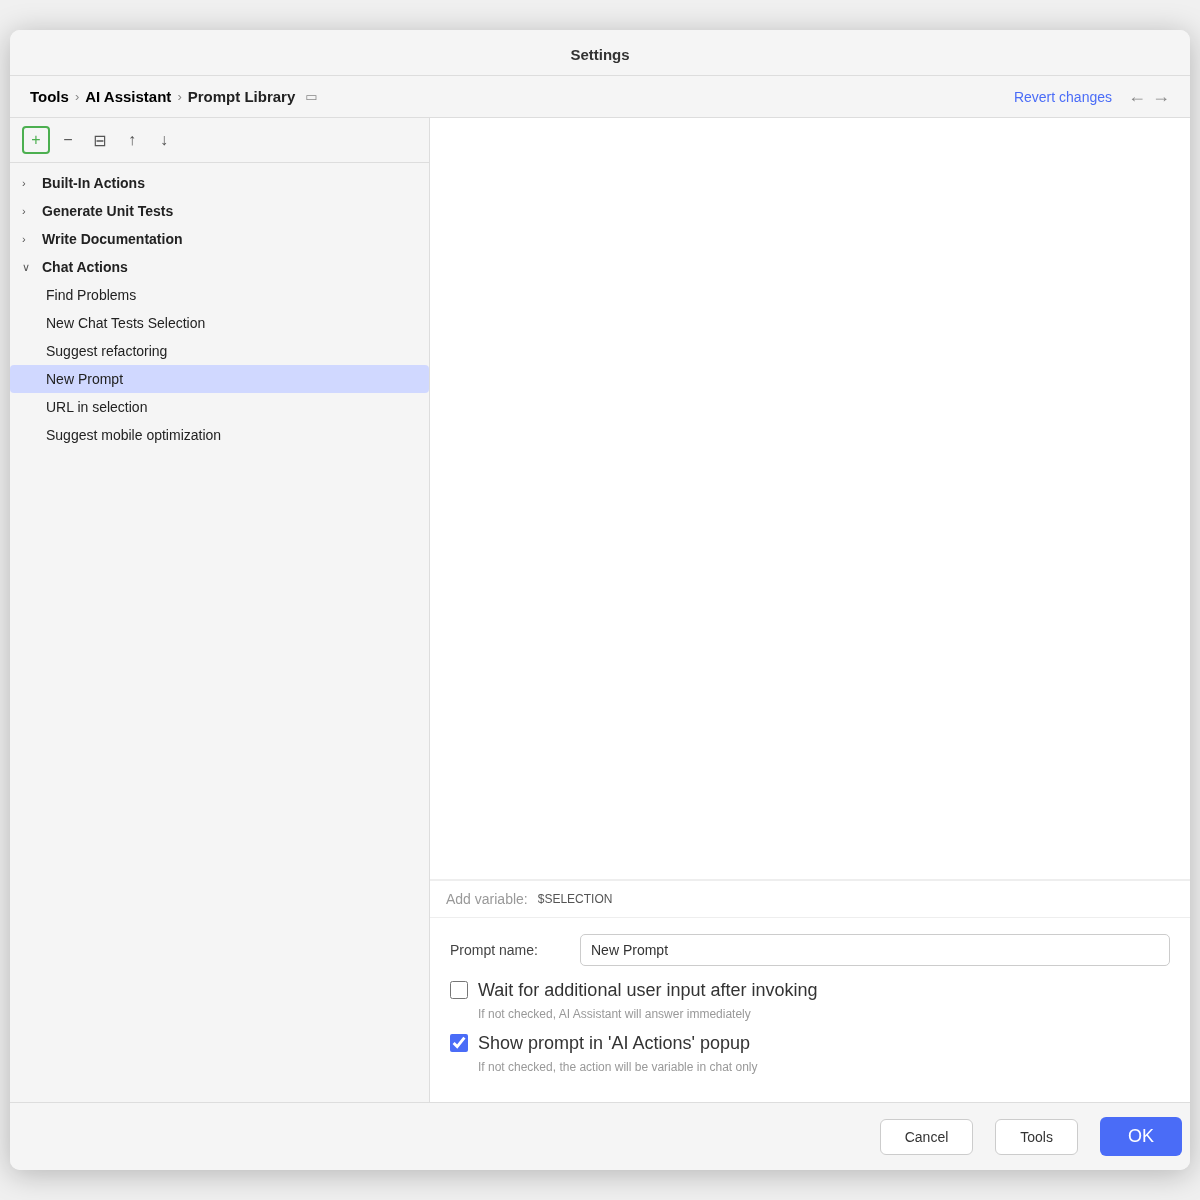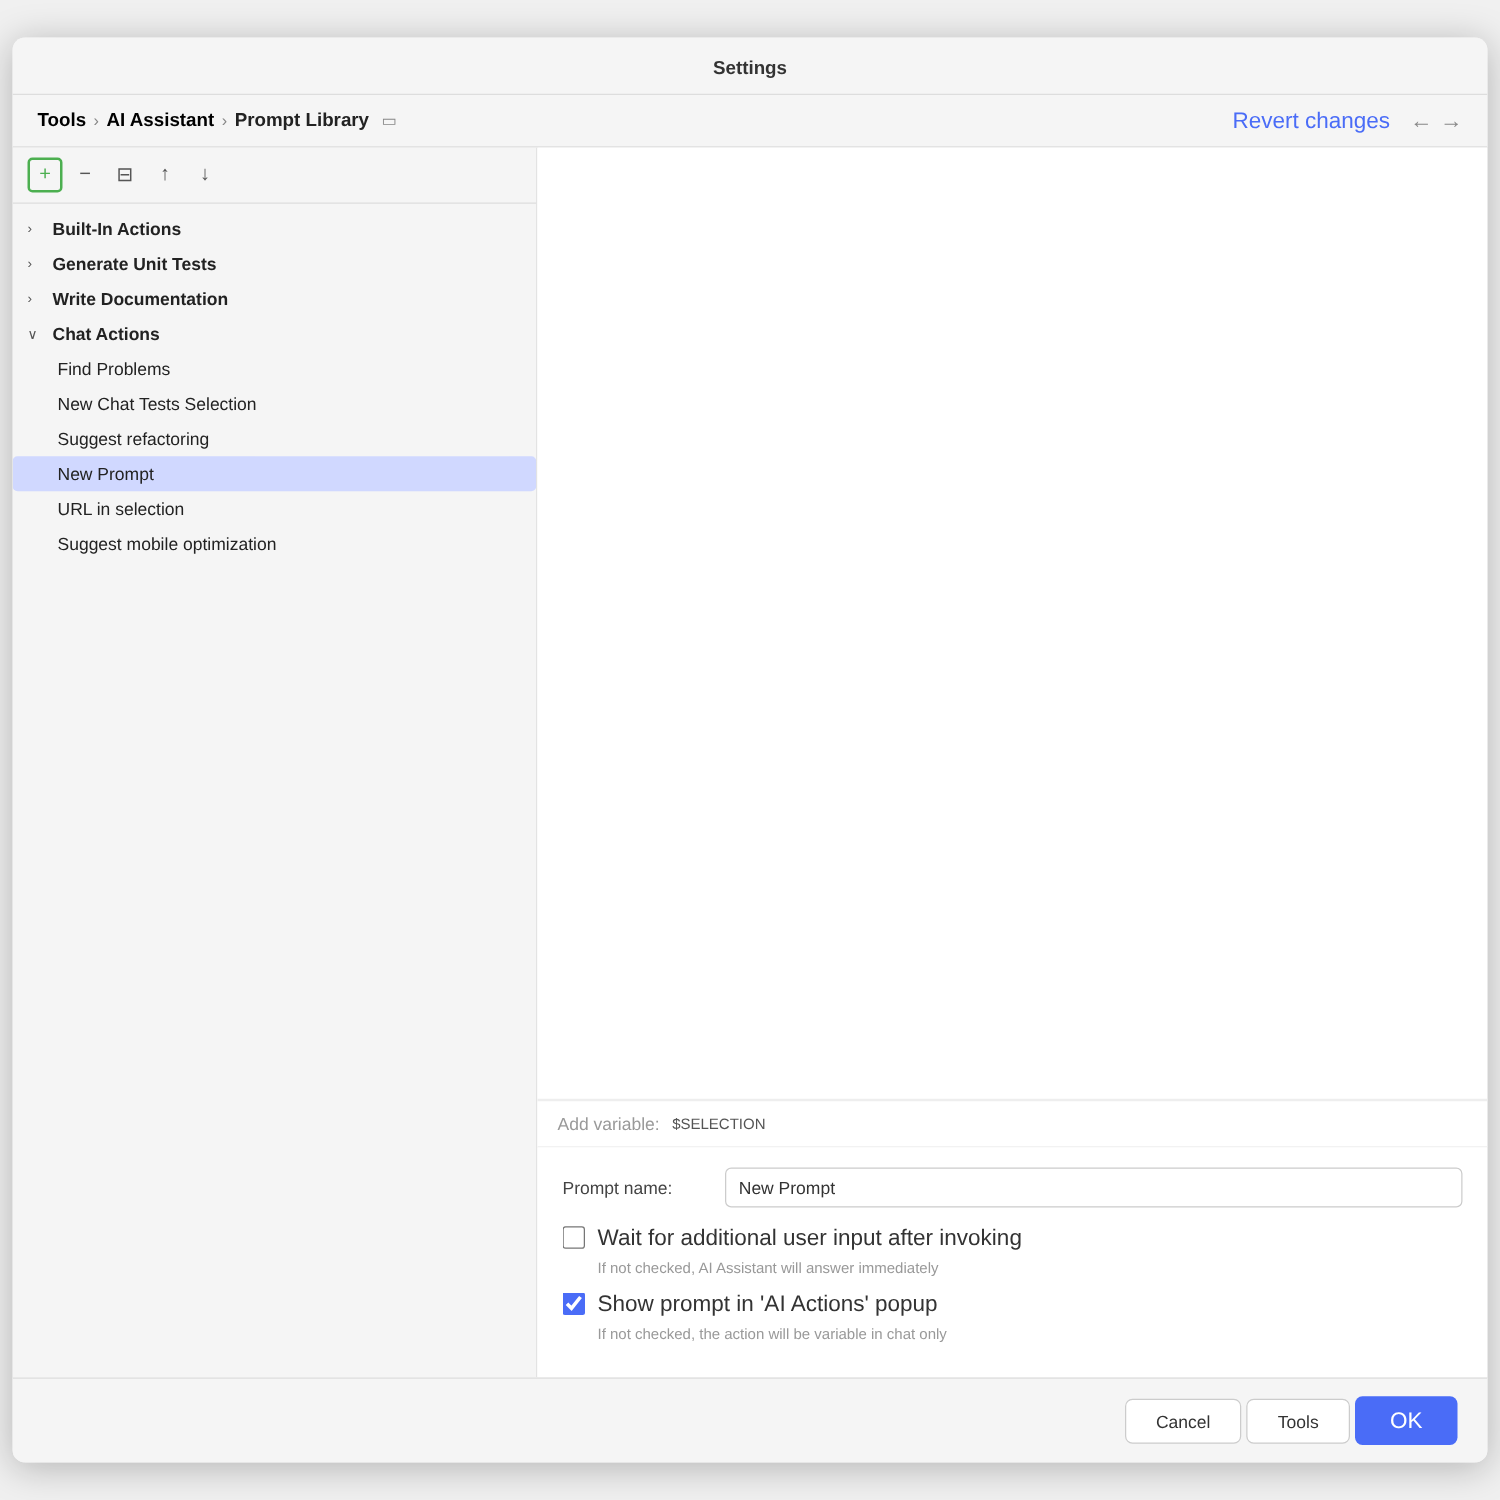--- a/index.html
+++ b/index.html
@@ -58,21 +58,21 @@
       color: #888;
       font-size: 13px;
     }
     .breadcrumb-icon {
       margin-left: 4px;
       color: #888;
       font-size: 13px;
     }
     .revert-btn {
       color: #4a6cf7;
-      font-size: 18px;
+      font-size: 14px;
       background: none;
       border: none;
       cursor: pointer;
       margin-right: 16px;
     }
     .nav-arrows {
       display: flex;
       gap: 6px;
       color: #888;
       font-size: 18px;
@@ -239,24 +239,24 @@
     .checkbox-hint {
       font-size: 12px;
       color: #999;
       margin-left: 28px;
       margin-bottom: 12px;
     }
     .dialog-footer {
       display: flex;
       align-items: center;
       justify-content: flex-end;
-      padding: 14px 24px;
+      padding: 14px 8px;
       border-top: 1px solid #ddd;
       background: #f5f5f5;
-      gap: 4px;
+      gap: 22px;
     }
     .btn-cancel {
       background: #fff;
       border: 1px solid #ccc;
       border-radius: 6px;
       padding: 9px 24px;
       font-size: 14px;
       cursor: pointer;
       color: #333;
     }

